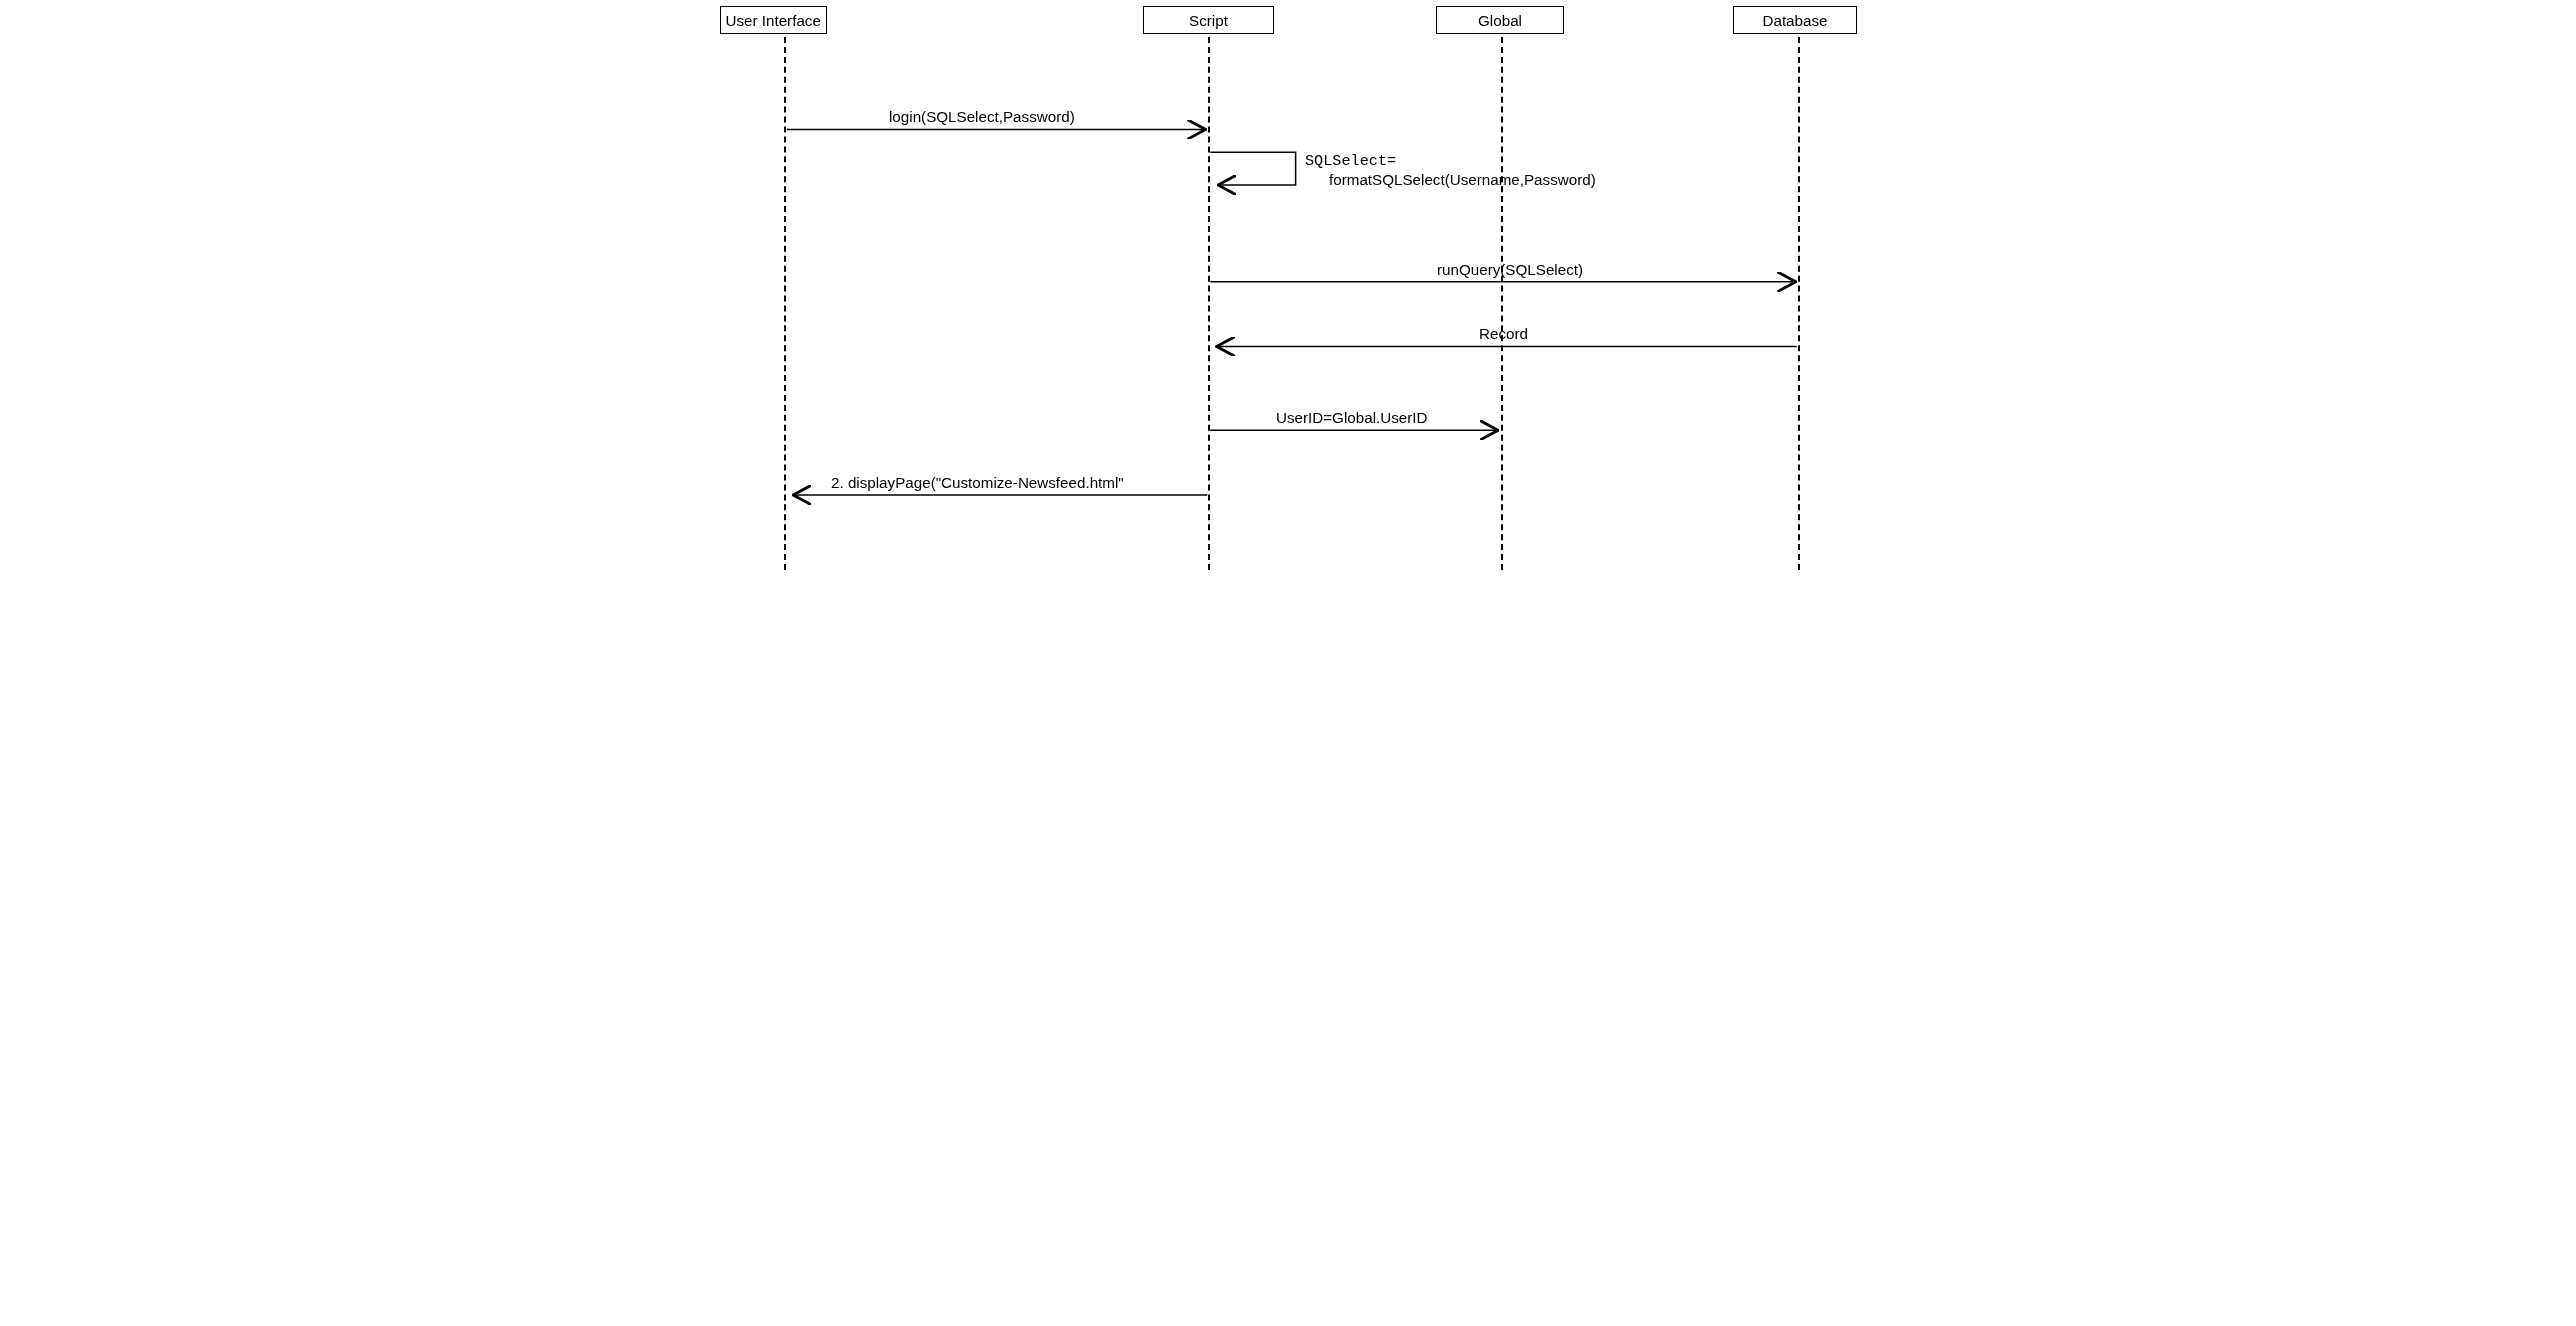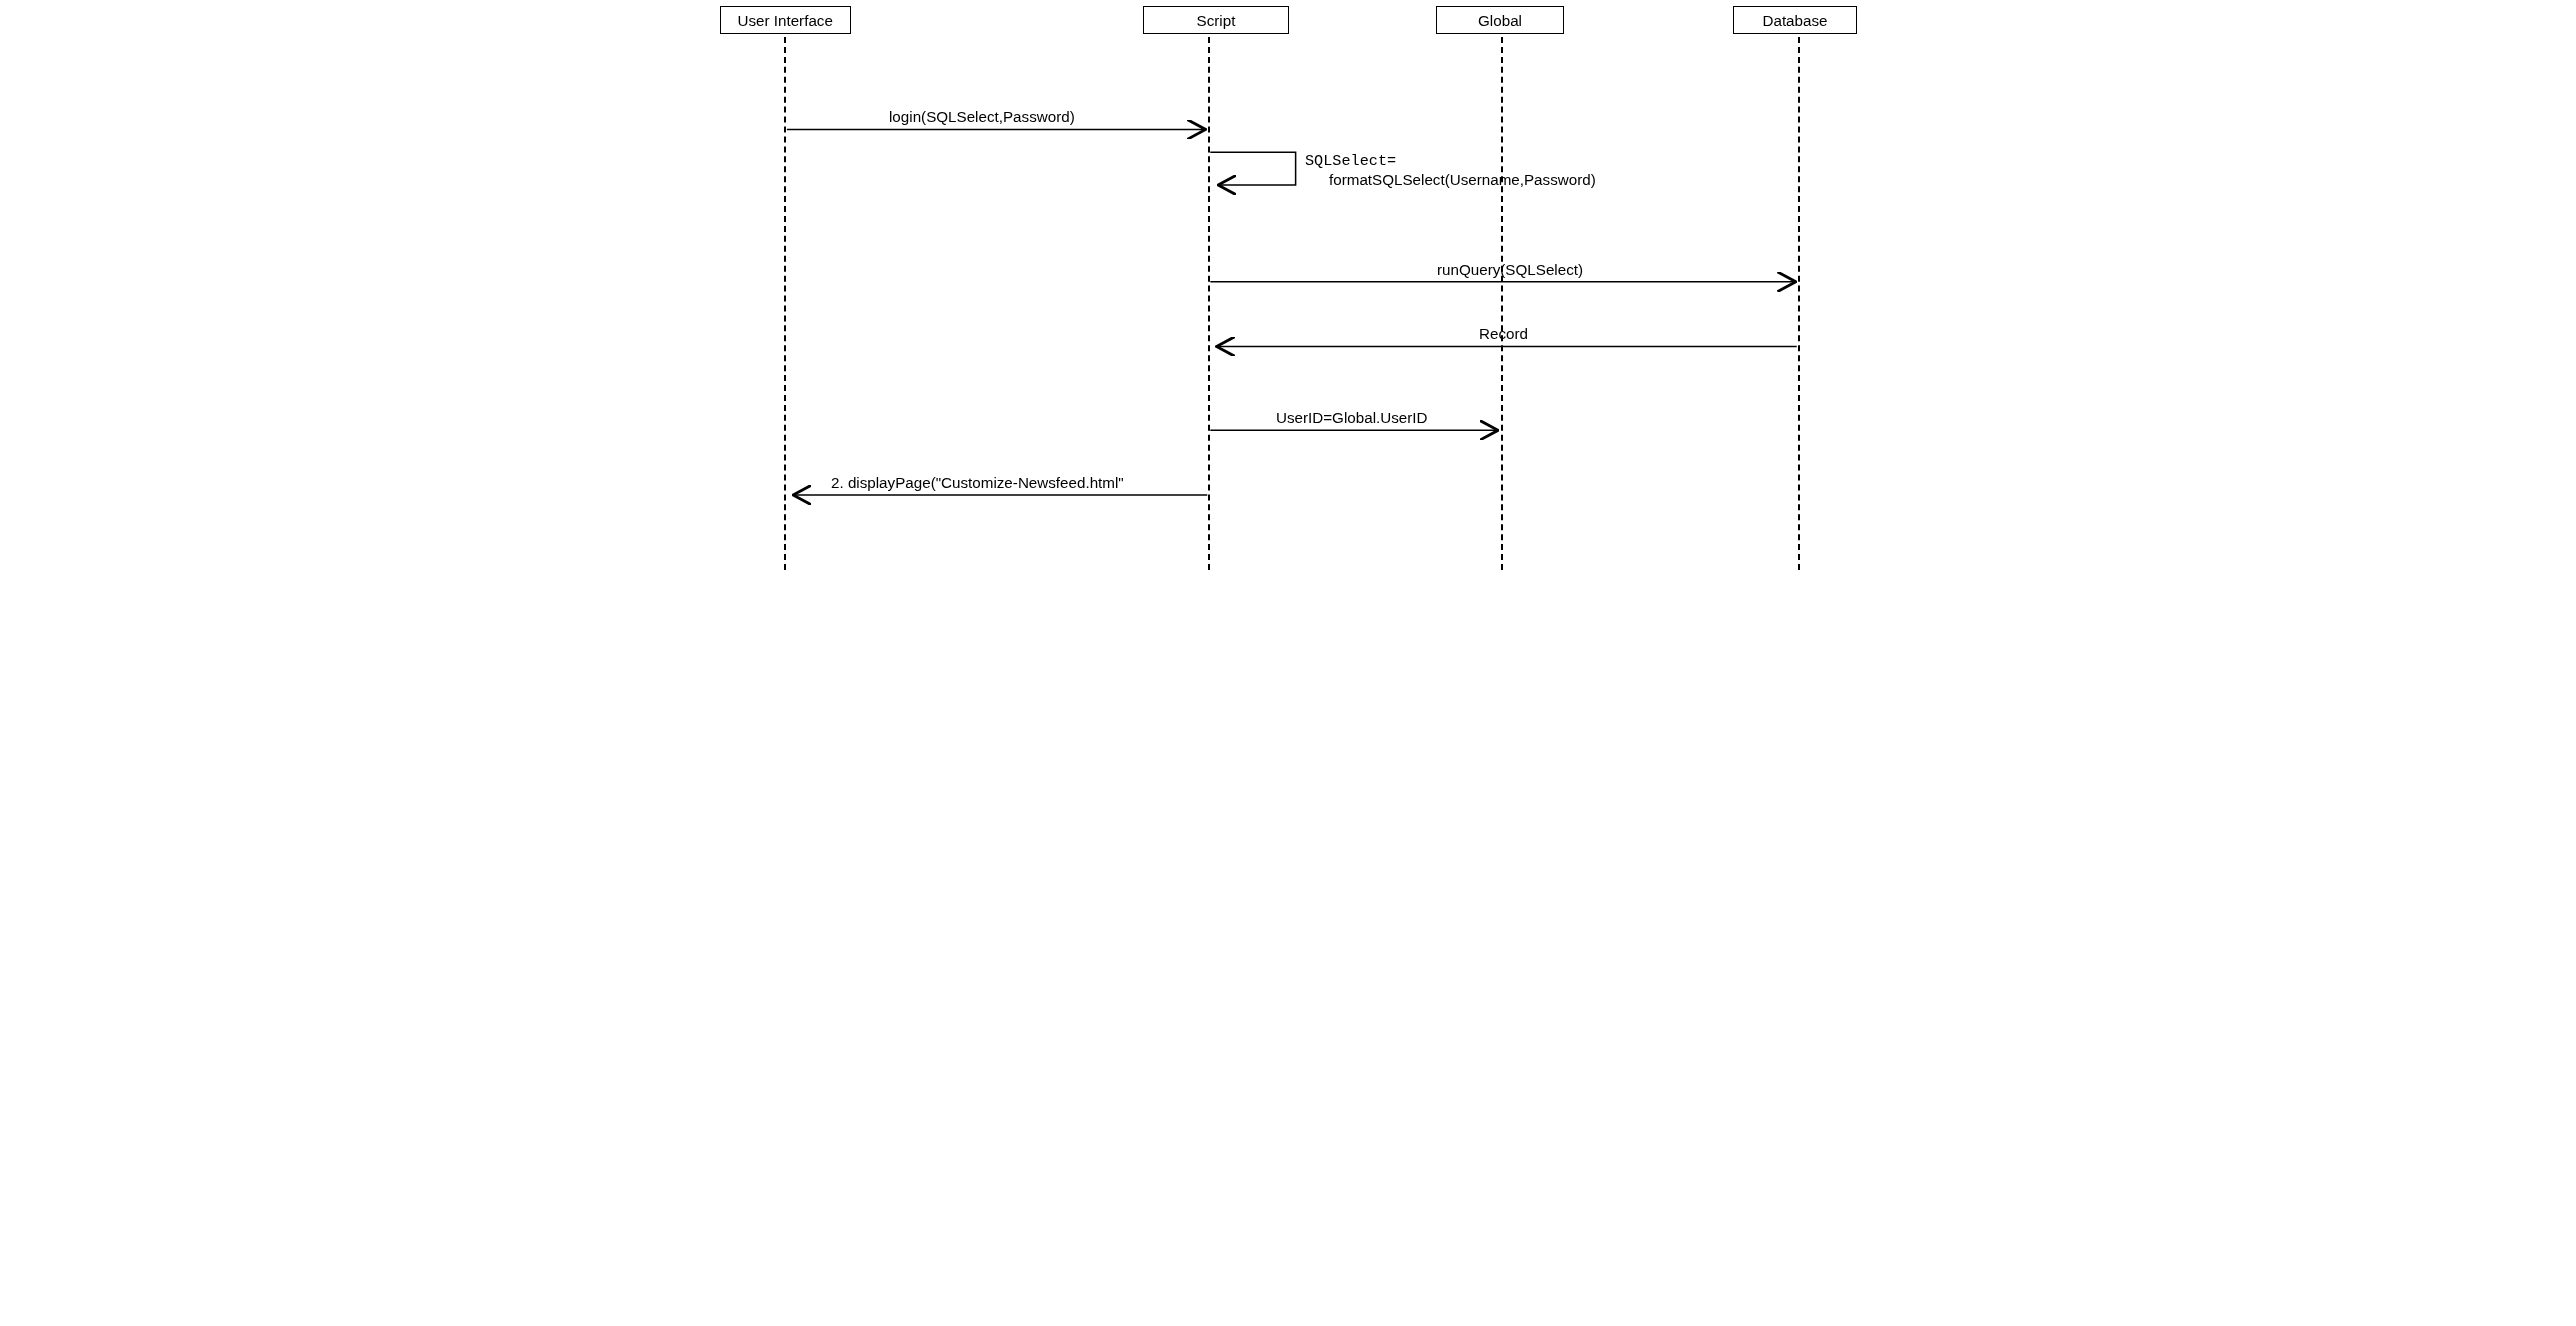--- a/index.html
+++ b/index.html
@@ -40,24 +40,24 @@
     position: absolute;
     top: 0;
     left: 0;
   }
 </style>
 </head>
 <body>
 
 <div class="canvas">
 
-  <div class="lifeline-box" style="left:10.7px; width:131px;">
+  <div class="lifeline-box" style="left:10.7px; width:107px;">
     <span>User Interface</span>
   </div>
-  <div class="lifeline-box" style="left:434px; width:146px;">
+  <div class="lifeline-box" style="left:434px; width:131px;">
     <span>Script</span>
   </div>
   <div class="lifeline-box" style="left:727px; width:128px;">
     <span>Global</span>
   </div>
   <div class="lifeline-box" style="left:1024px; width:124px;text-align:center;">
     <span>Database</span>
   </div>
 
   <div class="lifeline-dash" style="left:75px;"></div>

